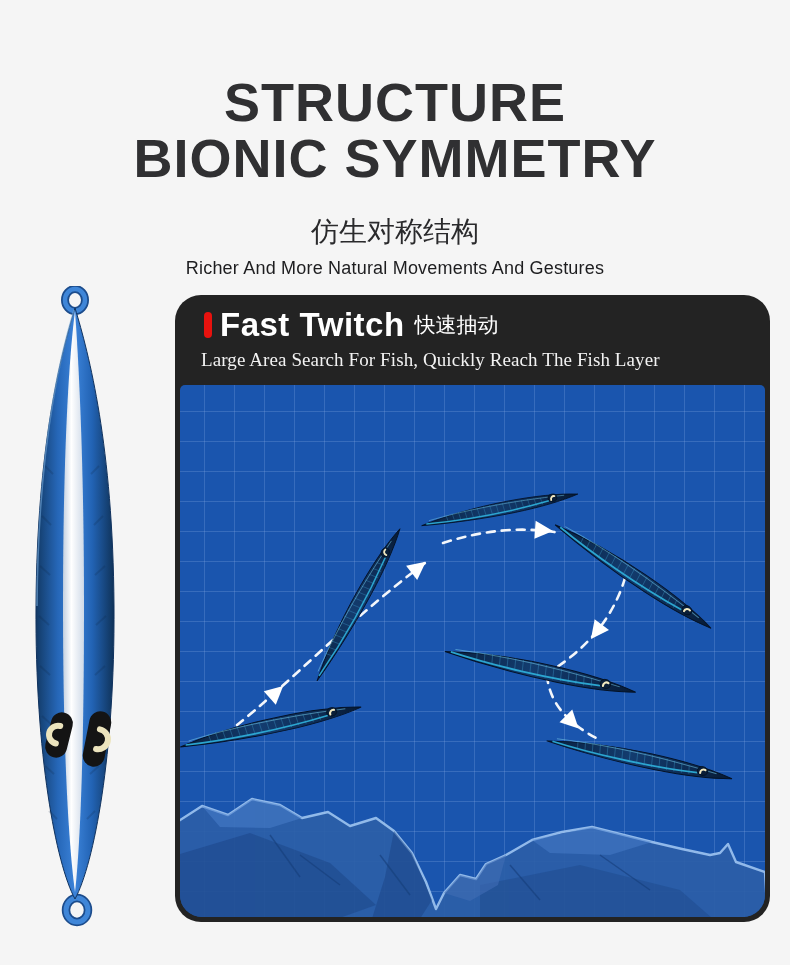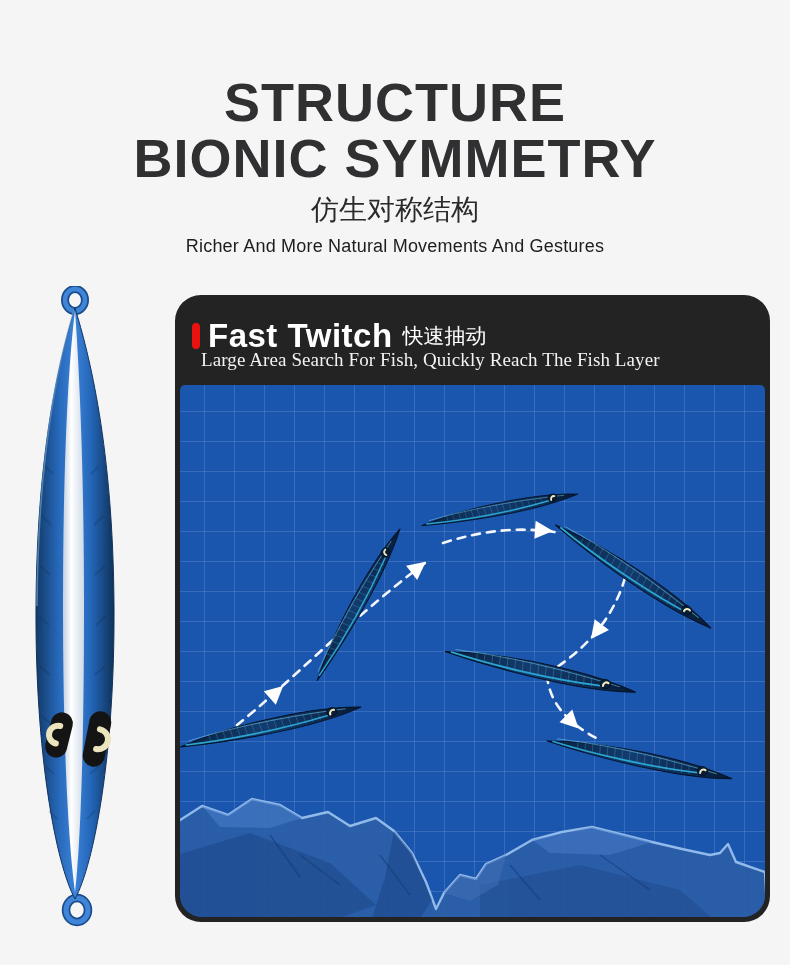--- a/index.html
+++ b/index.html
@@ -1,28 +1,28 @@
 <!DOCTYPE html>
 <html><head>
 <meta charset="utf-8">
 <style>
   html,body{margin:0;padding:0;background:#e9e9e9;}
   .page{position:relative;width:790px;height:965px;background:#f5f5f5;overflow:hidden;
         font-family:"Liberation Sans",sans-serif;margin:0 auto;}
   
   .header{position:absolute;top:74px;left:0;width:790px;text-align:center;}
   .title-line{font-size:54px;font-weight:bold;line-height:1.04;letter-spacing:1px;color:#303032;}
-  .title-cn{font-size:28px;font-weight:500;margin-top:5px;color:#2a2a2c;}
+  .title-cn{font-size:28px;font-weight:500;margin-top:27px;color:#2a2a2c;}
   .tagline{font-size:18px;margin-top:7px;color:#1d1d1f;letter-spacing:.2px;}
   
   .product-photo{position:absolute;left:25px;top:286px;width:100px;height:646px;margin:0;}
   
   .feature-panel{position:absolute;left:175px;top:295px;width:595px;height:627px;
                  background:#232323;border-radius:26px;}
-  .feature-header{position:absolute;left:17px;top:13px;display:flex;align-items:flex-end;margin-top:11px;}
+  .feature-header{position:absolute;left:29px;top:13px;display:flex;align-items:flex-end;}
   .accent-bar{width:8px;height:26px;background:#e8120e;border-radius:4px;margin-right:8px;align-self:center;}
   .feature-title-en{font-size:33px;font-weight:bold;color:#ffffff;letter-spacing:.5px;line-height:1;}
   .feature-title-cn{font-size:21px;font-weight:normal;color:#ffffff;margin-left:10px;padding-bottom:2px;}
   .feature-desc{position:absolute;left:22px;top:50px;margin:4px;font-size:19px;color:#f2f2f2;letter-spacing:.1px;font-family:Liberation Serif, serif;}
   
   .water{position:absolute;left:5px;right:5px;top:90px;bottom:5px;
          border-radius:5px 5px 22px 22px;overflow:hidden;
          background-color:#1a55ae;
          background-image:linear-gradient(rgba(140,175,230,.26) 1px,transparent 1px),
                           linear-gradient(90deg,rgba(140,175,230,.26) 1px,transparent 1px);

